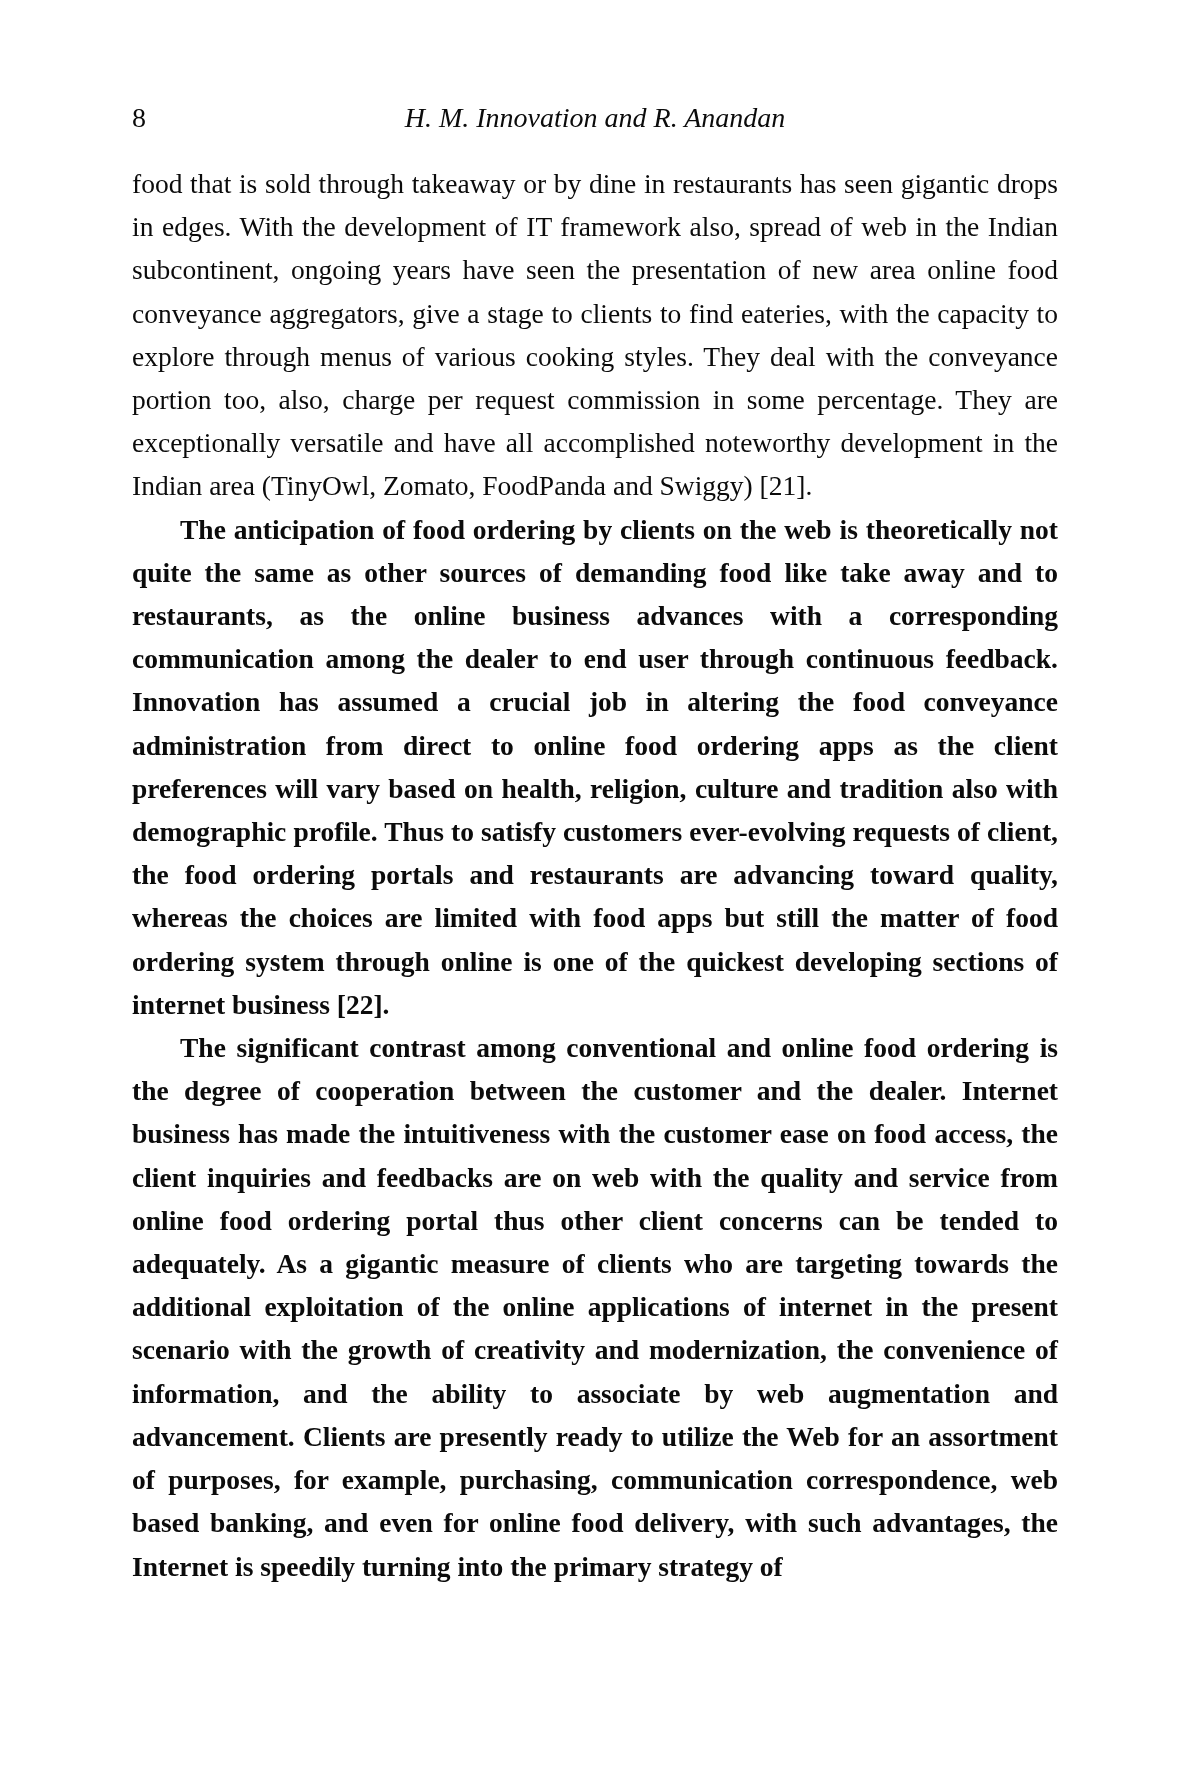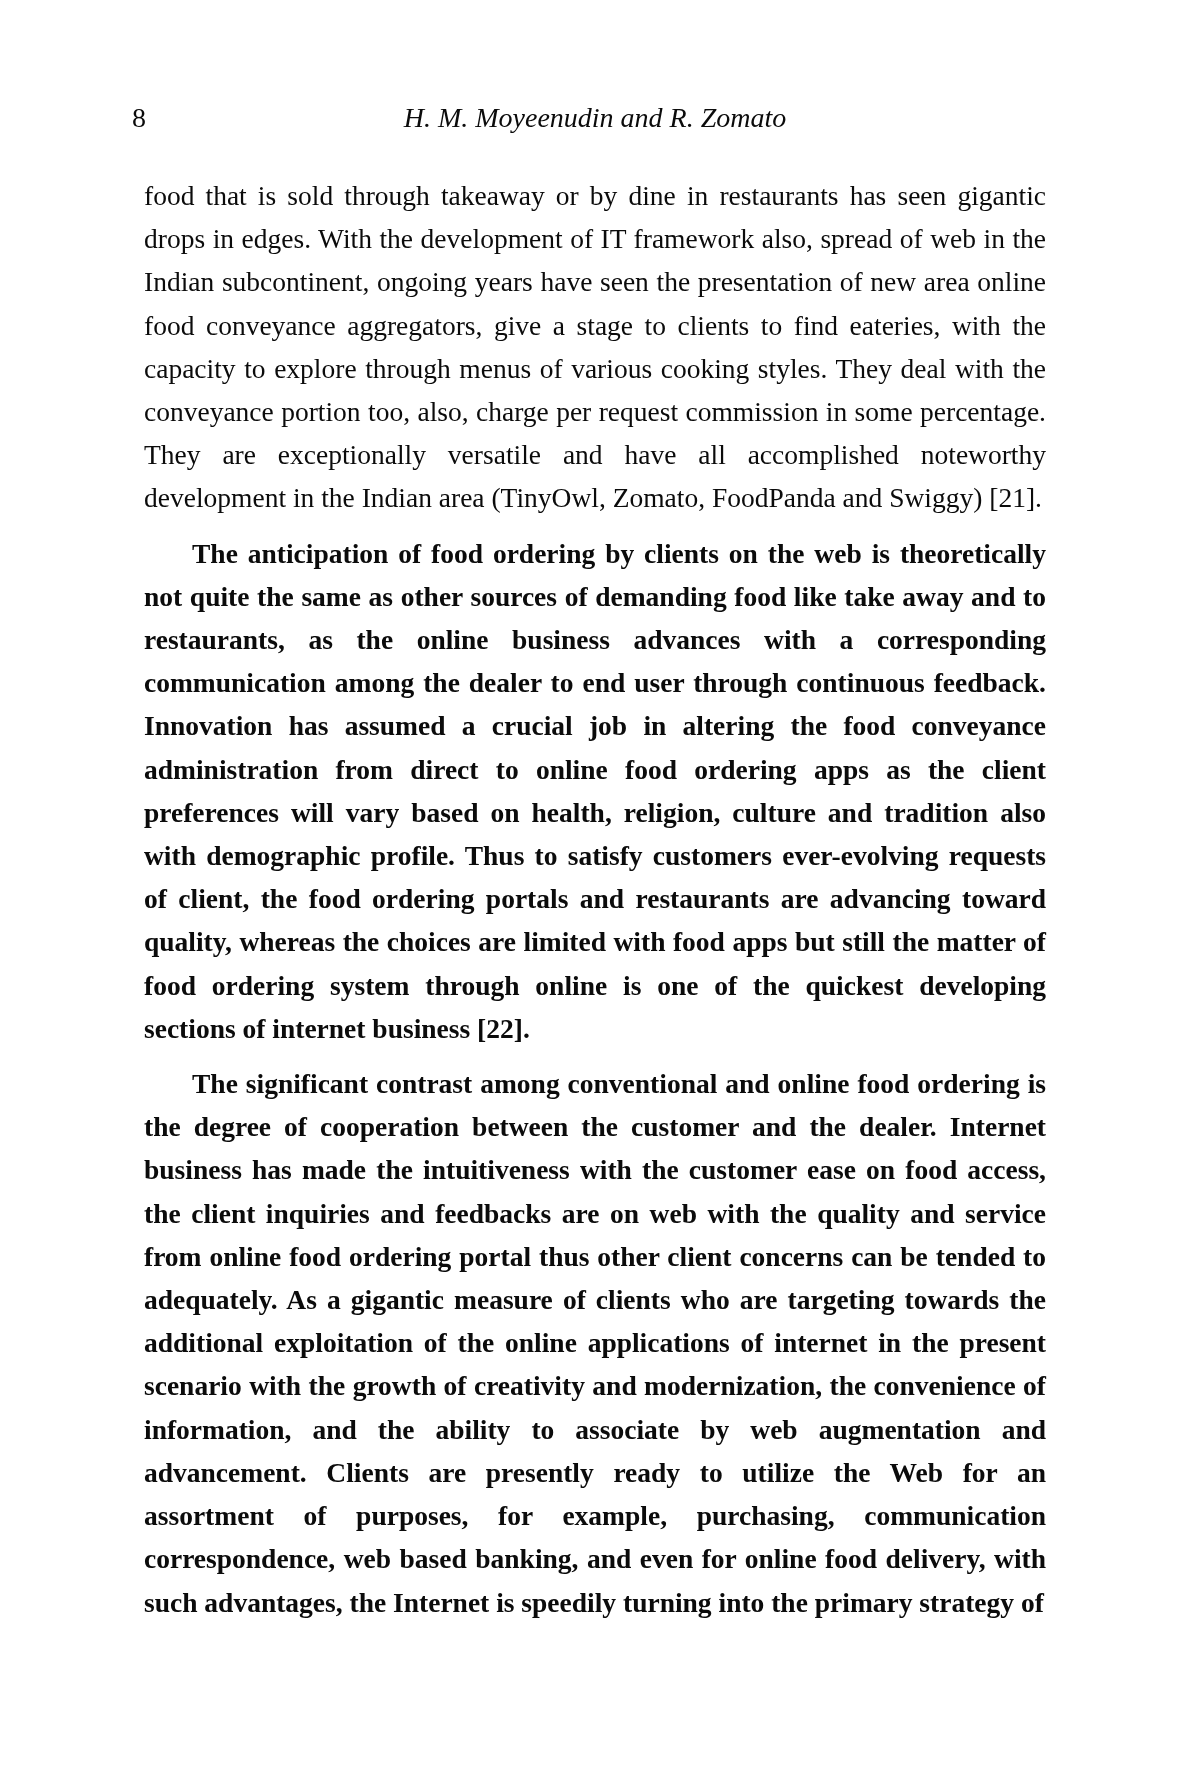--- a/index.html
+++ b/index.html
@@ -40,36 +40,36 @@
     position: absolute;
     top: 162px;
     left: 132px;
     width: 926px;
     font-size: 27.5px;
     line-height: 43.2px;
     text-align: justify;
     text-justify: inter-word;
   }
   .body-text p {
-    margin: 12px;
+    margin: 0;
     padding: 0;
   }
   .body-text p.indent {
     text-indent: 48px;
     font-weight: bold;
   }
 </style>
 </head>
 <body>
 
 <div class="page">
 
   <div class="running-header">
     <span class="page-number">8</span>
-    <span class="running-title">H. M. Moyeenudin and R. Zomato</span>
+    <span class="running-title">H. M. Innovation and R. Anandan</span>
   </div>
 
   <div class="body-text">
     <p>food that is sold through takeaway or by dine in restaurants has seen gigantic drops in edges. With the development of IT framework also, spread of web in the Indian subcontinent, ongoing years have seen the presentation of new area online food conveyance aggregators, give a stage to clients to find eateries, with the capacity to explore through menus of various cooking styles. They deal with the conveyance portion too, also, charge per request commission in some percentage. They are exceptionally versatile and have all accomplished noteworthy development in the Indian area (TinyOwl, Zomato, FoodPanda and Swiggy) [21].</p>
     <p class="indent">The anticipation of food ordering by clients on the web is theoretically not quite the same as other sources of demanding food like take away and to restaurants, as the online business advances with a corresponding communication among the dealer to end user through continuous feedback. Innovation has assumed a crucial job in altering the food conveyance administration from direct to online food ordering apps as the client preferences will vary based on health, religion, culture and tradition also with demographic profile. Thus to satisfy customers ever-evolving requests of client, the food ordering portals and restaurants are advancing toward quality, whereas the choices are limited with food apps but still the matter of food ordering system through online is one of the quickest developing sections of internet business [22].</p>
     <p class="indent">The significant contrast among conventional and online food ordering is the degree of cooperation between the customer and the dealer. Internet business has made the intuitiveness with the customer ease on food access, the client inquiries and feedbacks are on web with the quality and service from online food ordering portal thus other client concerns can be tended to adequately. As a gigantic measure of clients who are targeting towards the additional exploitation of the online applications of internet in the present scenario with the growth of creativity and modernization, the convenience of information, and the ability to associate by web augmentation and advancement. Clients are presently ready to utilize the Web for an assortment of purposes, for example, purchasing, communication correspondence, web based banking, and even for online food delivery, with such advantages, the Internet is speedily turning into the primary strategy of</p>
   </div>
 
 </div>
 

